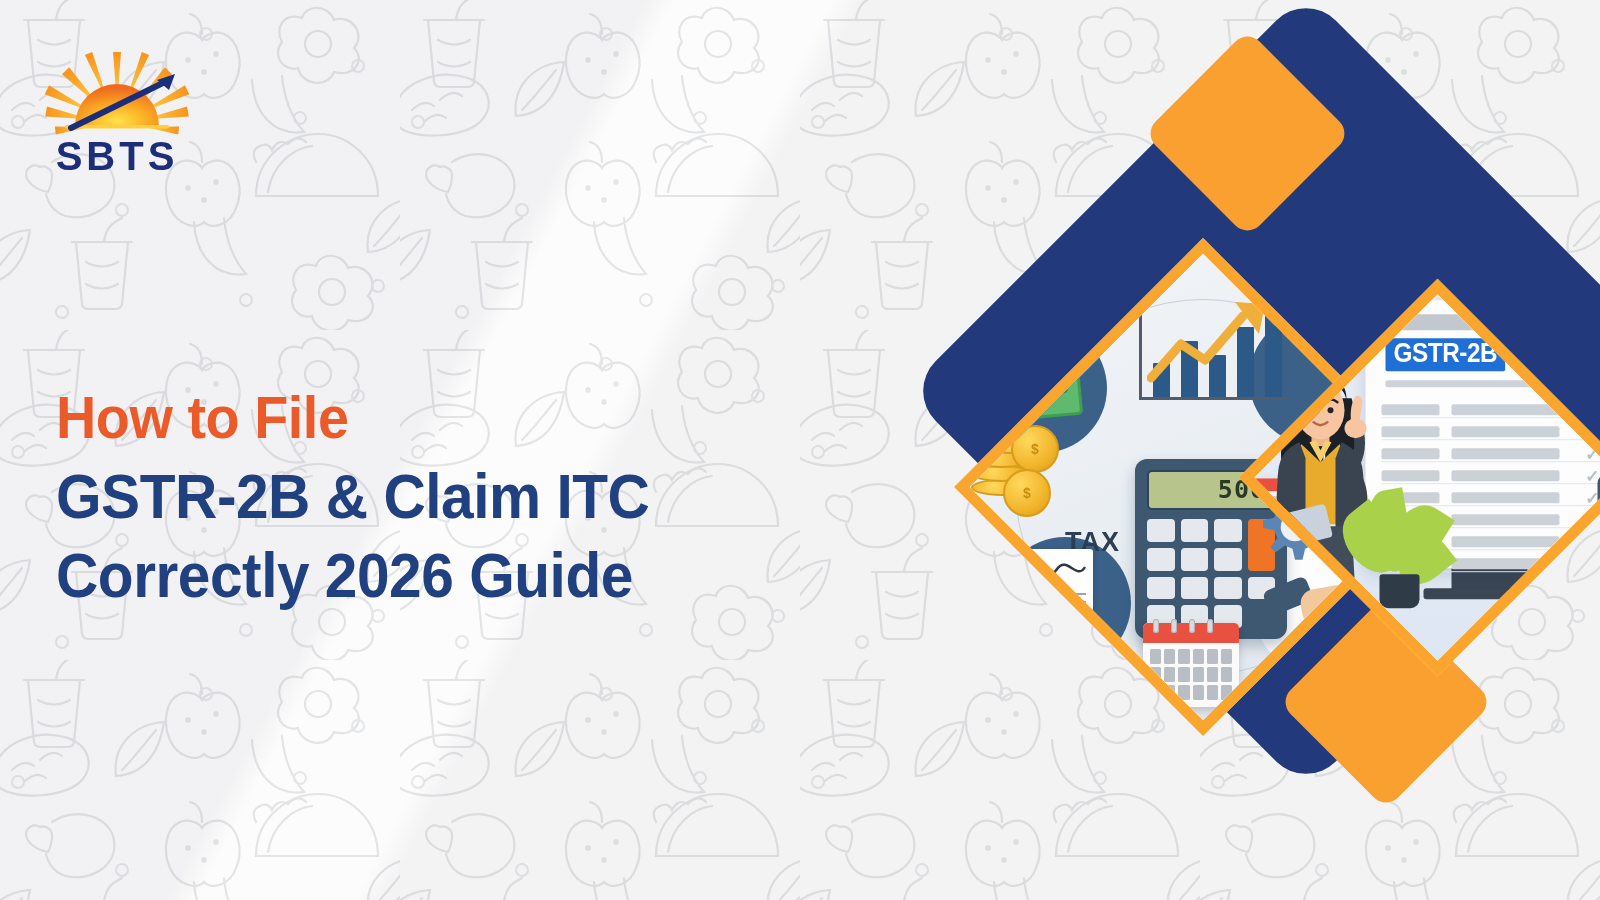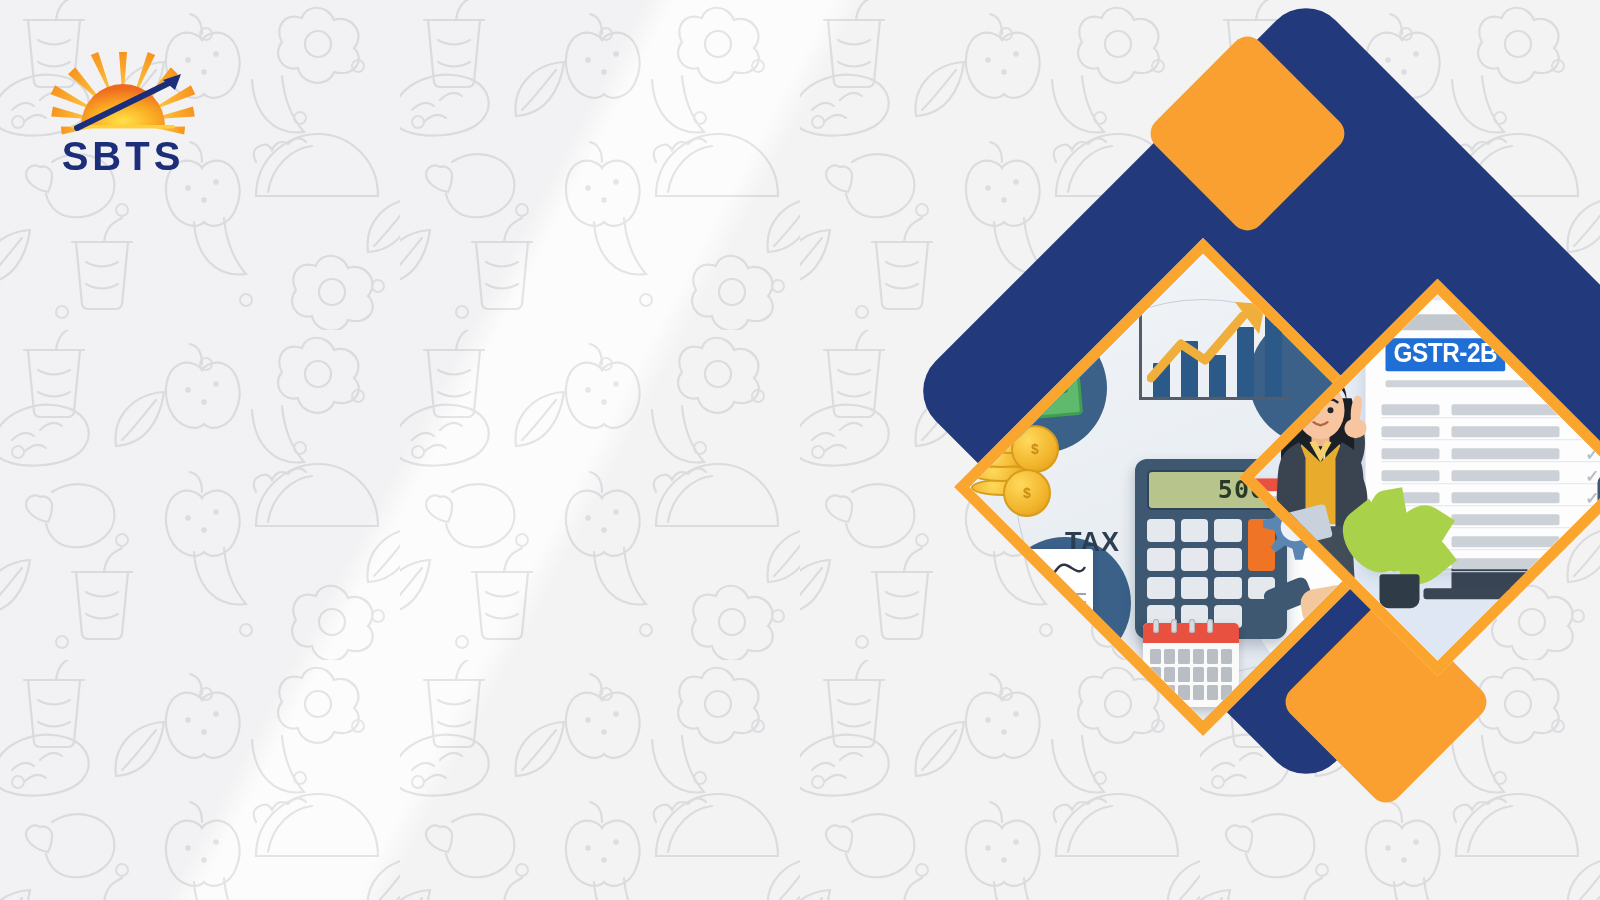--- a/index.html
+++ b/index.html
@@ -33,21 +33,21 @@
         rgba(255,255,255,.92) 40%,
         rgba(243,243,245,.75) 41.5%,
         rgba(243,243,245,.75) 100%);
     mix-blend-mode:multiply;
     pointer-events:none;
   }
 
   
   .logo {
     position:absolute;
-    left:38px; top:28px;
+    left:32px; top:28px;
     width:170px; height:150px;
   }
   .logo svg { width:100%; height:100%; display:block; }
   .logo-text {
     position:absolute;
     left:0; right:0; bottom:2px;
     text-align:center;
     font-family:"Liberation Sans", sans-serif;
     font-weight:700;
     font-size:40px;
@@ -647,14 +647,19 @@
 
         <g stroke="#1c2d7a" stroke-width="6" fill="none" stroke-linecap="round">
           <line x1="-46" y1="4" x2="52" y2="-44"></line>
         </g>
         <polygon points="58,-50 40,-44 52,-34" fill="#1c2d7a"></polygon>
       </g>
     </svg>
     <div class="logo-text">SBTS</div>
   </div>
 
+  <div class="headline">
+    <div class="ln ln1">How to File</div>
+    <div class="ln ln2">GSTR-2B &amp; Claim ITC</div>
+    <div class="ln ln3">Correctly 2026 Guide</div>
+  </div>
 
 </div>
 
 </body></html>

